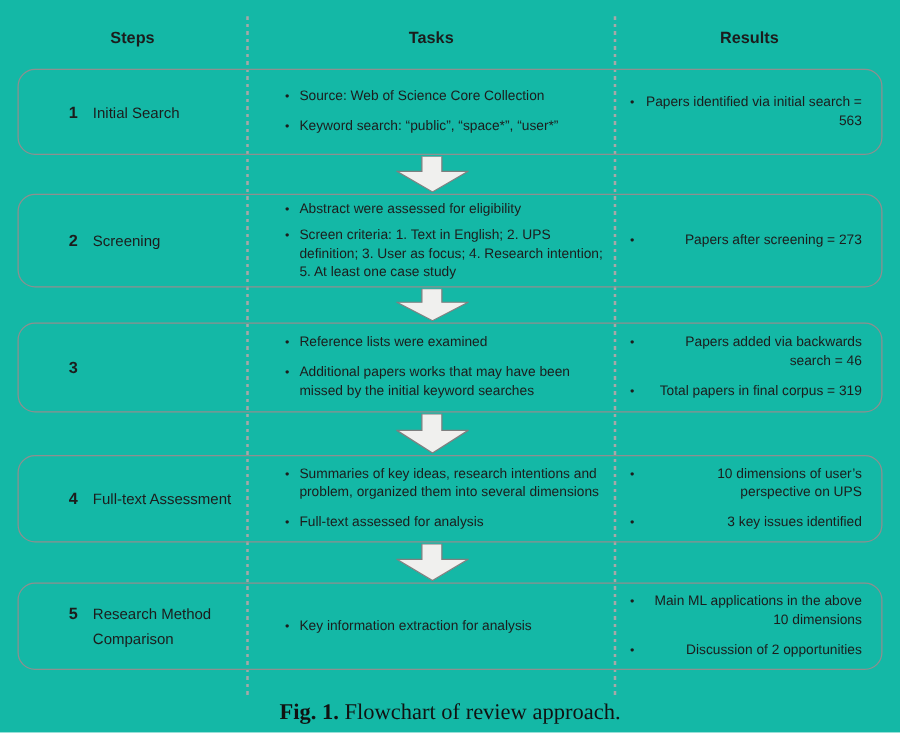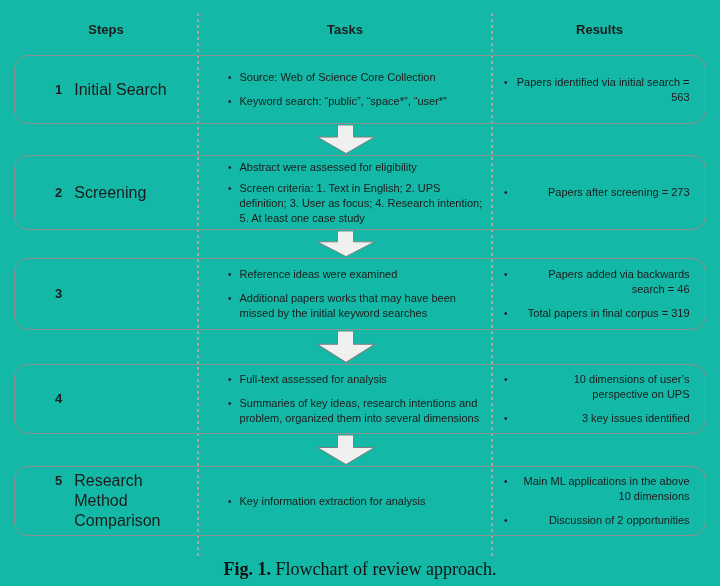--- a/index.html
+++ b/index.html
@@ -64,21 +64,21 @@
     display: flex;
     align-items: flex-start;
     padding-left: 40px;
   }
   .step-number {
     font-size: 13px;
     font-weight: bold;
     line-height: 20px;
   }
   .step-label {
-    font-size: 16px;
+    font-size: 12px;
     line-height: 20px;
     margin-left: 12px;
     width: 112px;
   }
 
   .bullet-list {
     display: flex;
     flex-direction: column;
     gap: 9px;
   }
@@ -193,21 +193,21 @@
 
   <div class="stage-box box-3">
     <div class="cell steps">
       <div class="step-line">
         <span class="step-number">3</span>
       </div>
     </div>
     <div class="cell tasks">
       <div class="bullet-list">
         <div class="bullet-item">
-            <span class="bullet-text">Reference ideas were examined</span>
+            <span class="bullet-text">Reference lists were examined</span>
           </div>
         <div class="bullet-item">
             <span class="bullet-text">Additional papers works that may have been missed by the initial keyword searches</span>
           </div>
       </div>
     </div>
     <div class="cell results">
       <div class="bullet-list">
         <div class="bullet-item">
             <span class="bullet-text">Papers added via backwards search = 46</span>
@@ -220,29 +220,30 @@
   </div>
 
   <svg class="flow-arrow arrow-3" viewBox="0 0 58 30" preserveAspectRatio="none">
     <polygon points="20.5,0 36.5,0 36.5,12.5 57.5,12.5 29,29.5 0.5,12.5 20.5,12.5" fill="#f0f0ee" stroke="#7f7f7f" stroke-width="1"></polygon>
   </svg>
 
   <div class="stage-box box-4">
     <div class="cell steps">
       <div class="step-line">
         <span class="step-number">4</span>
-      </div>
-    </div>
-    <div class="cell tasks">
-      <div class="bullet-list">
+        <span class="step-label">Full-text Assessment</span>
+      </div>
+    </div>
+    <div class="cell tasks">
+      <div class="bullet-list">
+        <div class="bullet-item">
+            <span class="bullet-text">Summaries of key ideas, research intentions and problem, organized them into several dimensions</span>
+          </div>
         <div class="bullet-item">
             <span class="bullet-text">Full-text assessed for analysis</span>
-          </div>
-        <div class="bullet-item">
-            <span class="bullet-text">Summaries of key ideas, research intentions and problem, organized them into several dimensions</span>
           </div>
       </div>
     </div>
     <div class="cell results">
       <div class="bullet-list">
         <div class="bullet-item">
             <span class="bullet-text">10 dimensions of user’s perspective on UPS</span>
           </div>
         <div class="bullet-item">
             <span class="bullet-text">3 key issues identified</span>

